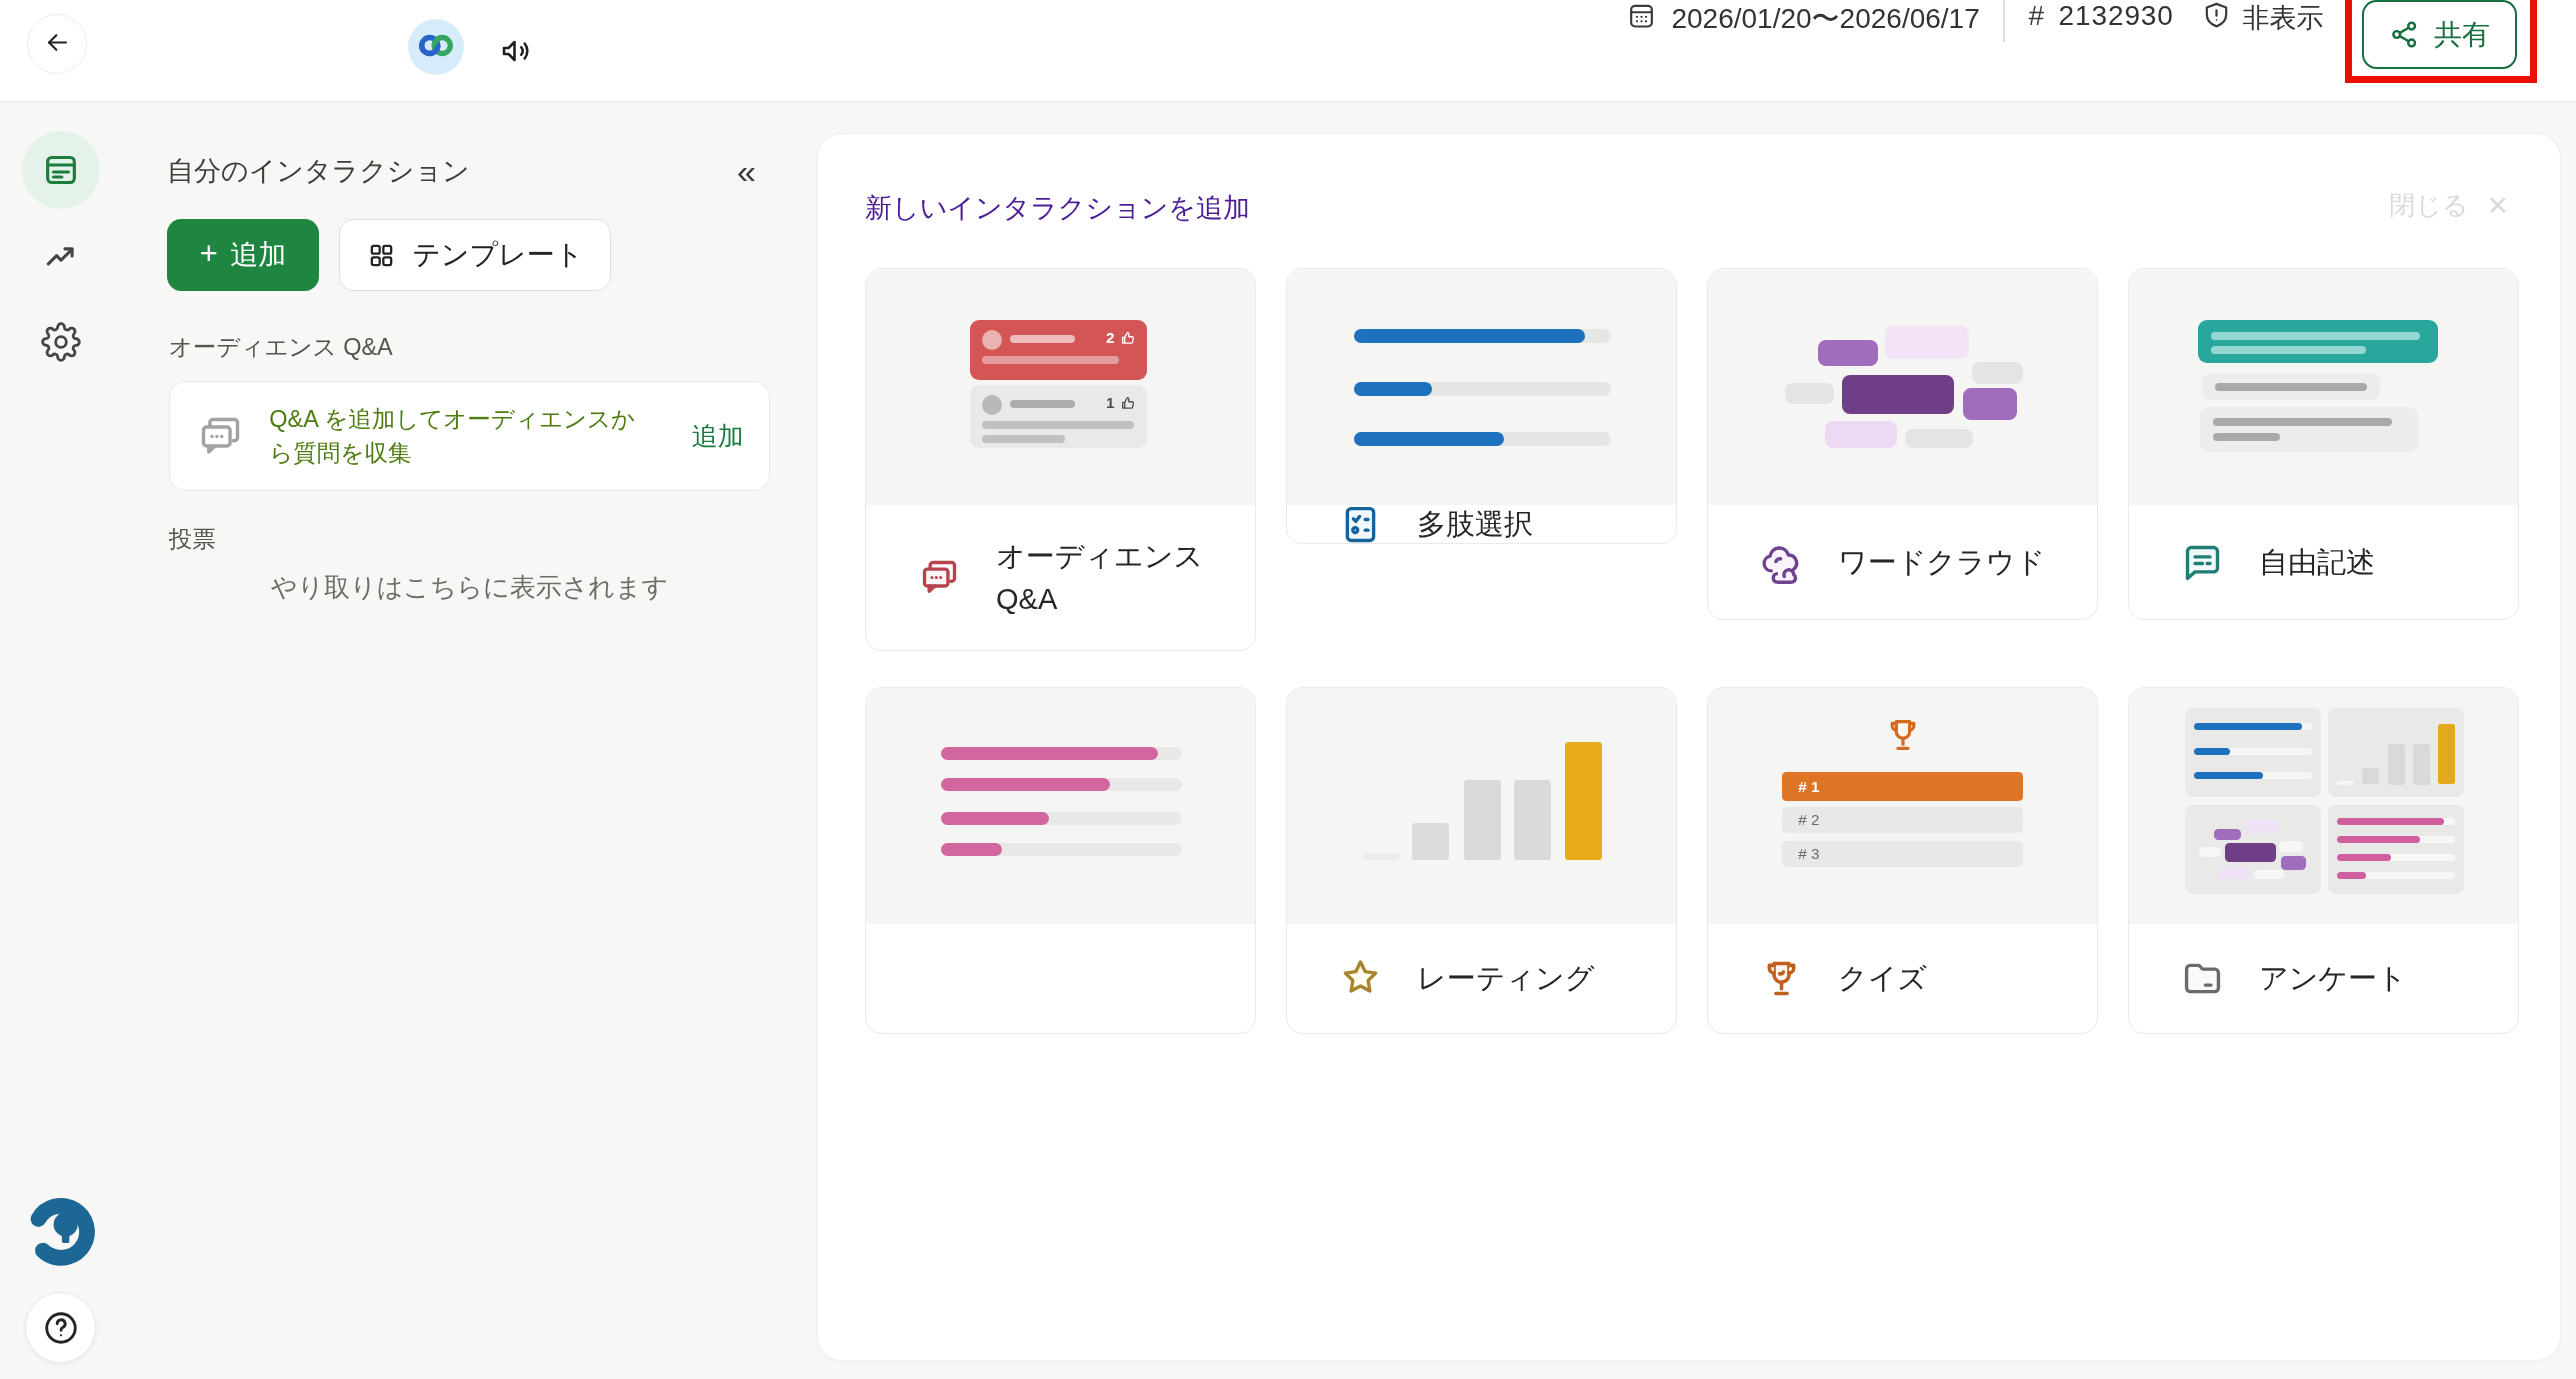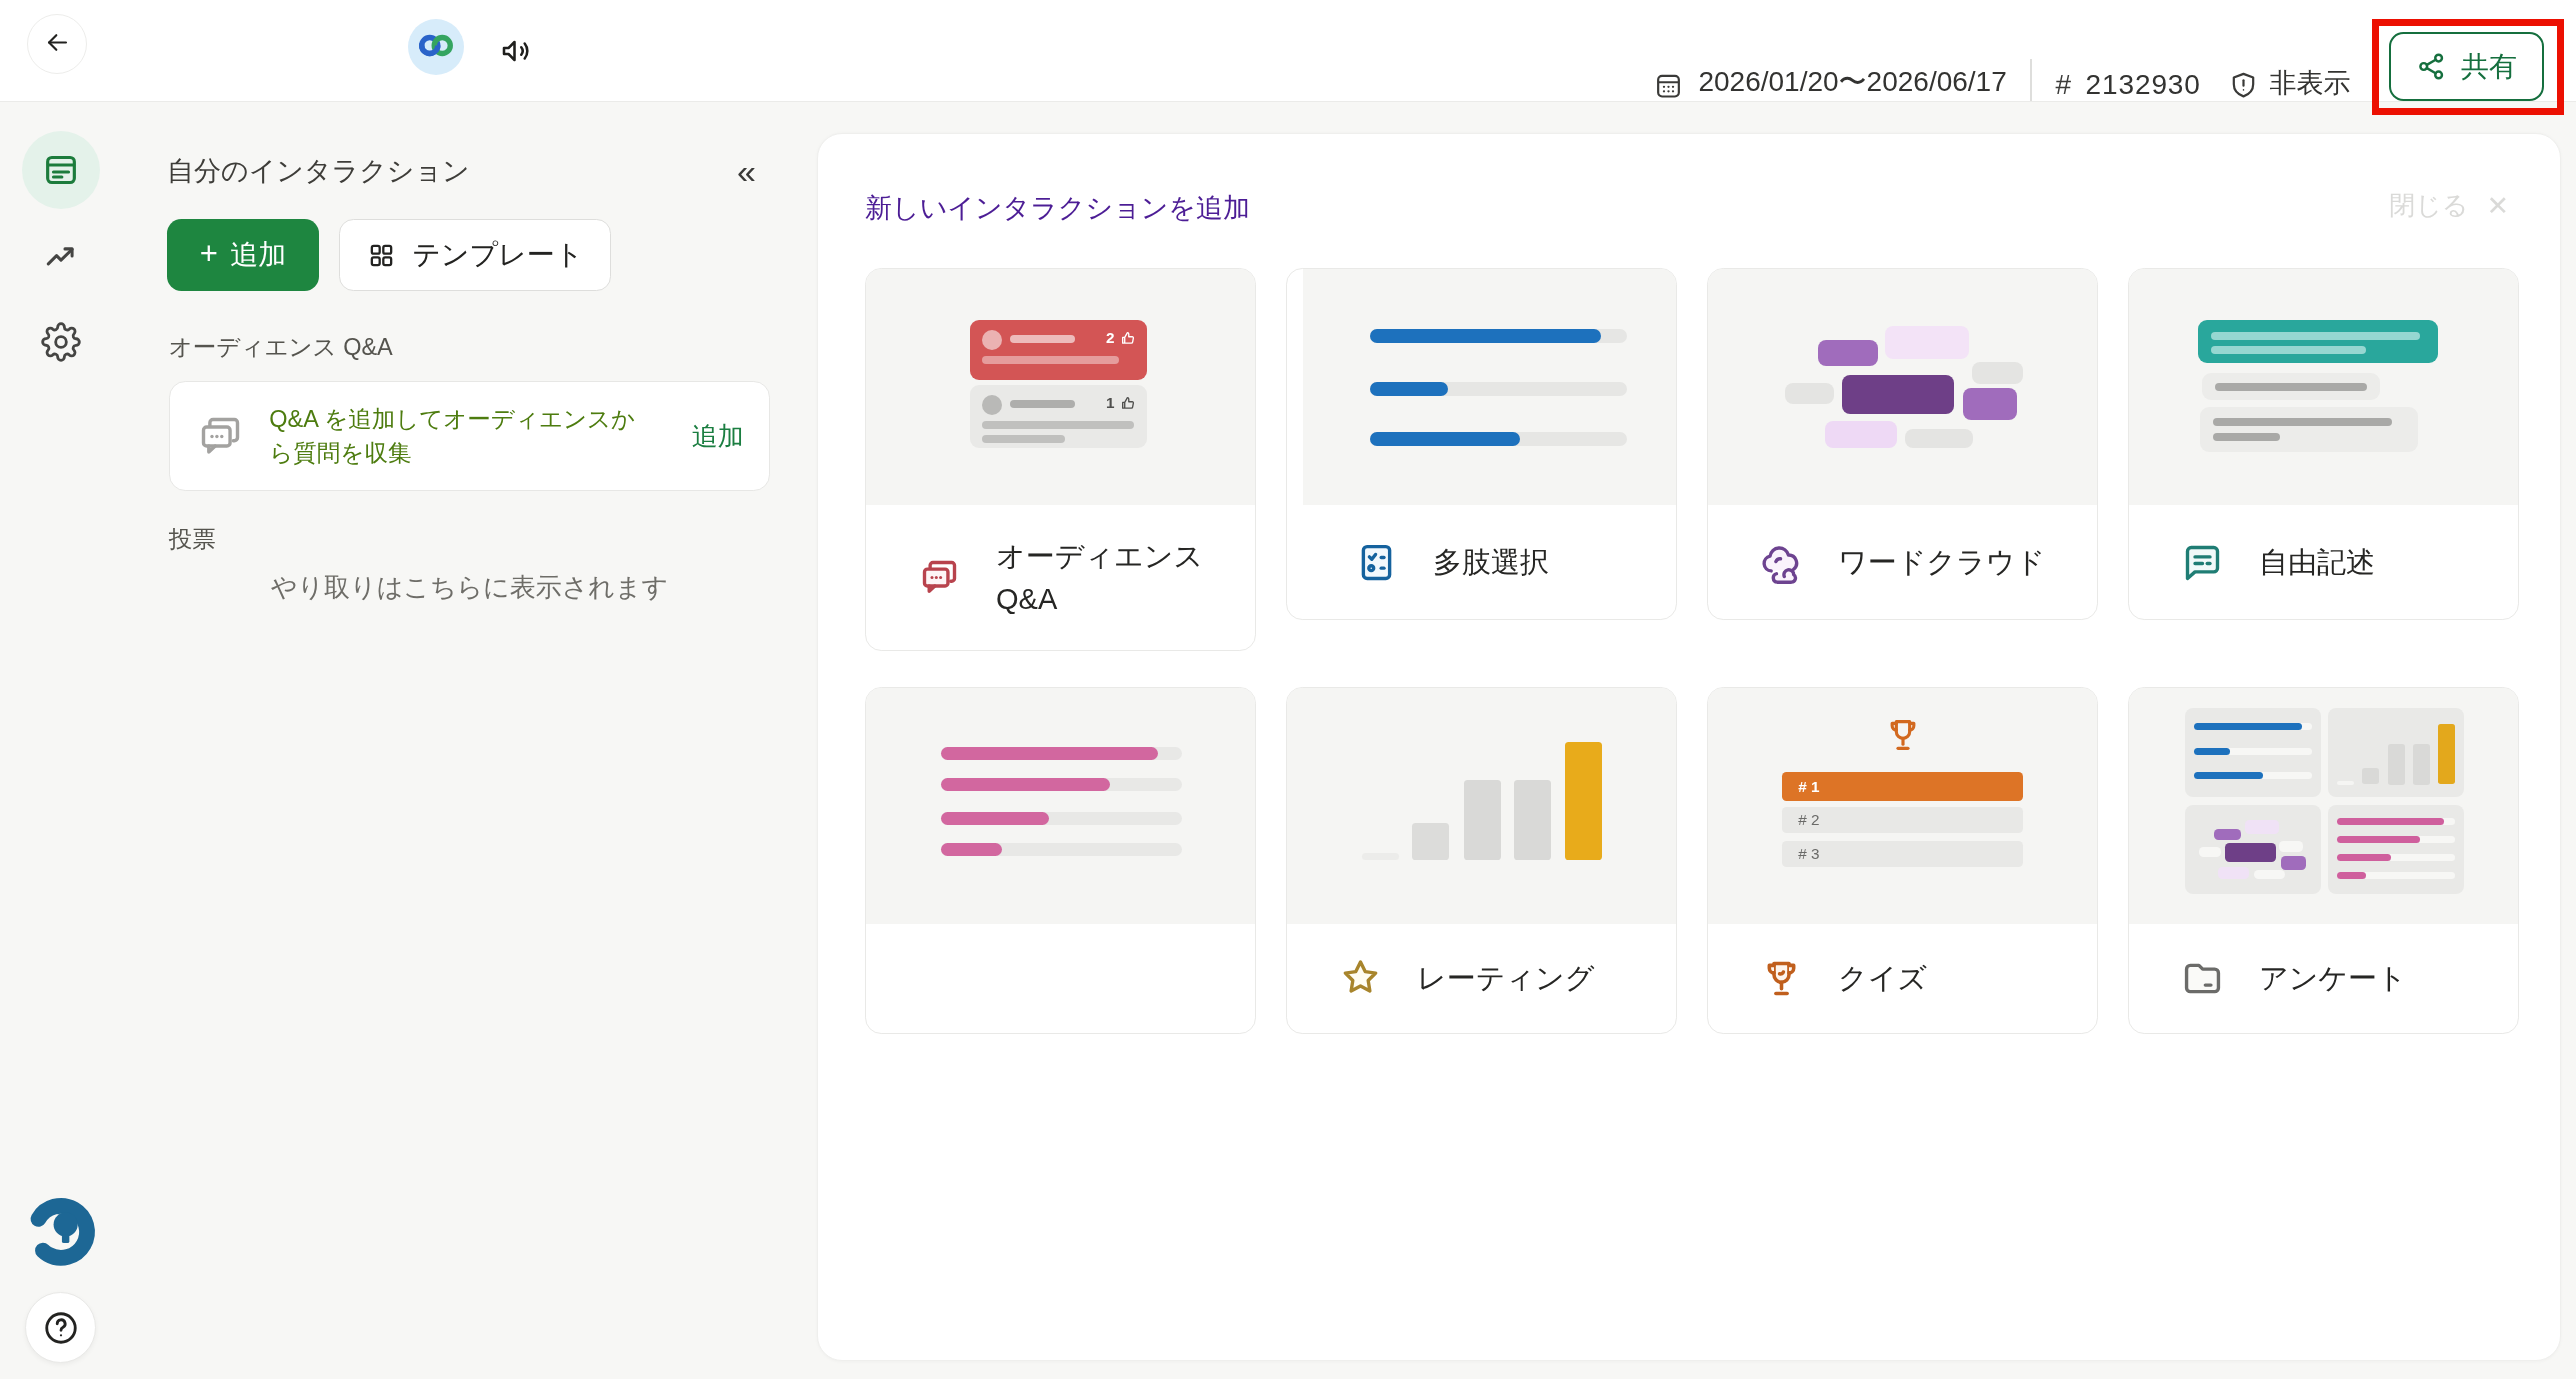--- a/index.html
+++ b/index.html
@@ -5,21 +5,21 @@
   html,body{margin:0;padding:0;}
   body{font-family:"Liberation Sans","DejaVu Sans",sans-serif;background:#e9e9e7;}
   .app{position:relative;width:2576px;height:1379px;background:#f7f7f5;overflow:hidden;}
 
   
   .topbar{position:absolute;left:0;top:0;width:2576px;height:101px;background:#ffffff;border-bottom:0.9px solid #ebebe9;z-index:5;}
   .back-btn{position:absolute;left:27px;top:14.4px;width:58px;height:58px;border-radius:50%;background:#fff;border:1.8px solid #ededeb;display:flex;align-items:center;justify-content:center;cursor:pointer;}
   .page-title{position:absolute;left:117px;top:0;height:101px;display:flex;align-items:center;font-size:33px;font-weight:700;color:#141619;}
   .webex-badge{position:absolute;left:408px;top:19px;width:56px;height:56px;border-radius:50%;background:#d7ecfa;display:flex;align-items:center;justify-content:center;}
   .speaker-ic{position:absolute;left:498px;top:0;height:101px;display:flex;align-items:center;}
-  .topbar-right{position:absolute;right:12px;top:0;height:101px;display:flex;align-items:flex-end;}
+  .topbar-right{position:absolute;right:39px;top:0;height:101px;display:flex;align-items:flex-start;}
   .tb-text{font-size:28px;color:#333331;}
   .tb-sep{width:1.8px;height:42px;background:#dededc;margin:0 23.5px;}
   .hash-glyph{font-size:28px;color:#3c3c3a;font-weight:500;margin-right:14.4px;}
   .event-code{font-size:28px;color:#333331;letter-spacing:0.9px;}
   .hidden-label{font-size:27px;color:#333331;margin-left:10.8px;}
   .share-wrap{position:relative;margin-left:38px;margin-right:20px;}
   .annot-red{position:absolute;left:-16.2px;top:-13.5px;right:-20px;bottom:-13.5px;border:7.2px solid #ec1002;pointer-events:none;}
   .btn-outline{display:flex;align-items:center;background:#fff;border:2.3px solid #156f3e;border-radius:14.4px;color:#156f3e;cursor:pointer;}
   .share-btn{height:69px;padding:0 25px;gap:14.4px;font-size:28px;}
   .present-group{height:69px;overflow:hidden;}
@@ -310,21 +310,21 @@
               <path d="M6.5 16.5v2.8l3-2.8"></path>
               <circle cx="8" cy="12" r="0.8" fill="#b8434d" stroke="none"></circle>
               <circle cx="10.3" cy="12" r="0.8" fill="#b8434d" stroke="none"></circle>
               <circle cx="12.6" cy="12" r="0.8" fill="#b8434d" stroke="none"></circle>
             </svg>
         </span>
         <span class="meta-label">オーディエンス Q&amp;A</span>
       </div>
     </div>
 
-    <div class="card" style="left:468px;top:134px;height:352px;padding-left:16px;">
+    <div class="card" style="left:468px;top:134px;height:276px;">
       <div class="thumb">
         <div class="mc-track" style="top:60px;">
             <div class="mc-fill" style="width:231px;"></div>
           </div>
         <div class="mc-track" style="top:113px;">
             <div class="mc-fill" style="width:78px;"></div>
           </div>
         <div class="mc-track" style="top:163px;">
             <div class="mc-fill" style="width:150px;"></div>
           </div>

